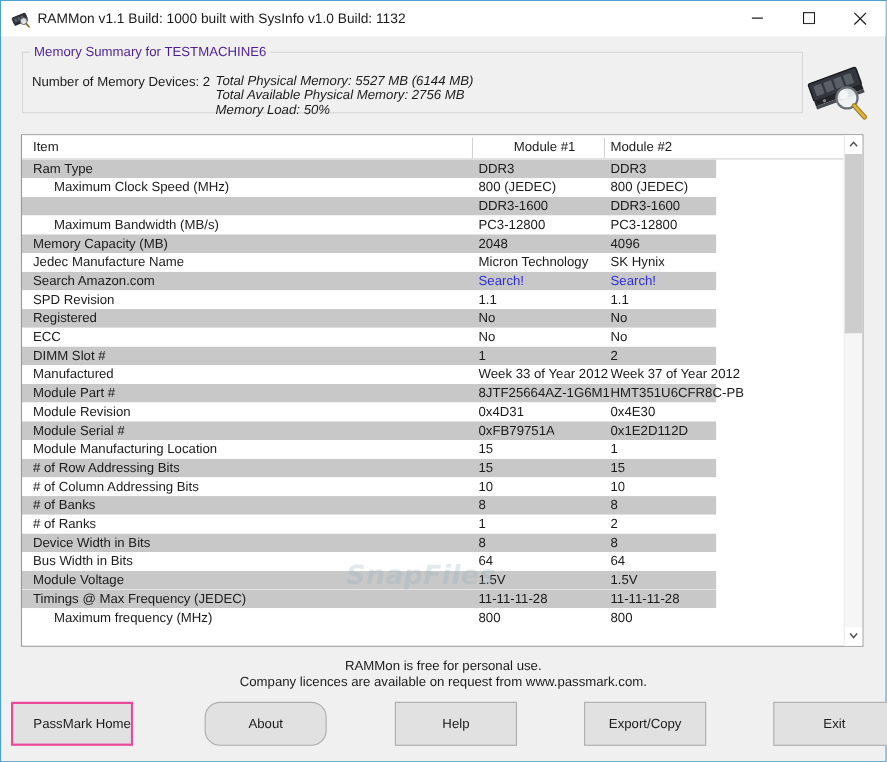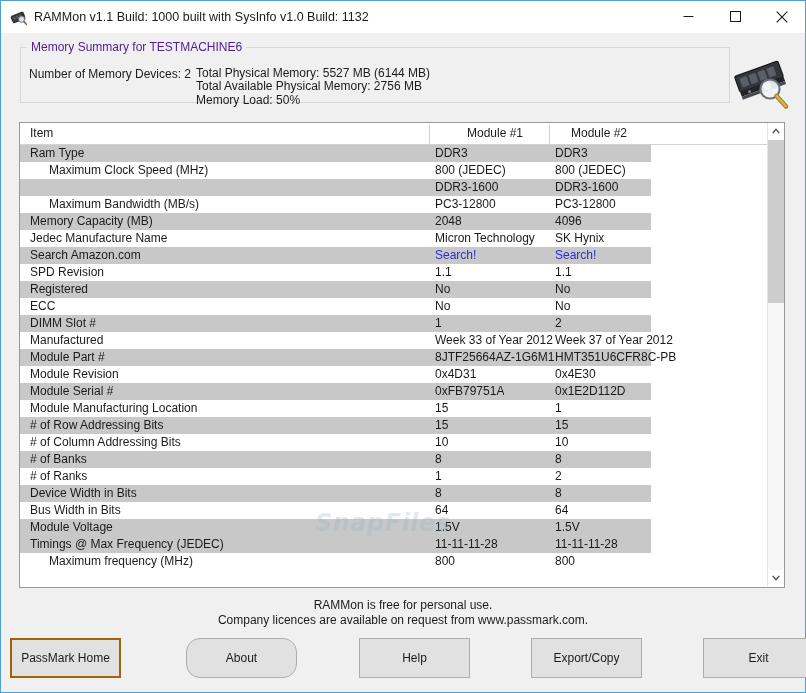--- a/index.html
+++ b/index.html
@@ -82,21 +82,21 @@
     color: #1b1b1b;
     white-space: nowrap;
   }
   #summary-lines {
     position: absolute;
     left: 195px; top: 66px;
     font-size: 12px;
     color: #1b1b1b;
     line-height: 13.4px;
   }
-  #summary-lines div { white-space: nowrap; }
+  #summary-lines div { white-space: nowrap; font-style: italic; }
   #ram-icon-big {
     position: absolute;
     left: 730px; top: 52px;
     width: 64px; height: 58px;
   }
 
   
   #tablepanel {
     position: absolute;
     left: 18px; top: 121px;
@@ -230,22 +230,23 @@
     background: #e1e1e1;
     border: 1px solid #adadad;
     box-sizing: border-box;
     font-family: "Liberation Sans", sans-serif;
     font-size: 12px;
     color: #1b1b1b;
     cursor: default;
     padding: 0;
   }
   .btn.default {
-    border: 2px solid #a16207;
+    border: 2px solid #ec4899;
     background: #e1e1e1;
+    text-align: right;
   }
   #b-home  { left: 9px; }
   #b-about { left: 185px; border-radius: 14px; }
   #b-help  { left: 358px; }
   #b-export{ left: 530px; }
   #b-exit  { left: 702px; }
 </style>
 </head>
 <body>
 
@@ -314,21 +315,21 @@
   </span>
 
   <div id="tablepanel">
     <div id="grid">
 
       <div id="header-row">
         <span class="hcell" style="left:10px;">Item</span>
         <span class="hsep" style="left:409px;"></span>
         <span class="hcell" style="left:415px;margin-left:32px;">Module #1</span>
         <span class="hsep" style="left:529px;"></span>
-        <span class="hcell" style="left:551px;">Module #2</span>
+        <span class="hcell" style="left:535px;">Module #2</span>
       </div>
 
       <div id="rows">
           <div class="row odd">
             <div class="stripe"></div>
             <span class="cell item">Ram Type</span>
             <span class="cell m1">DDR3</span>
             <span class="cell m2">DDR3</span>
           </div>
           <div class="row even">

